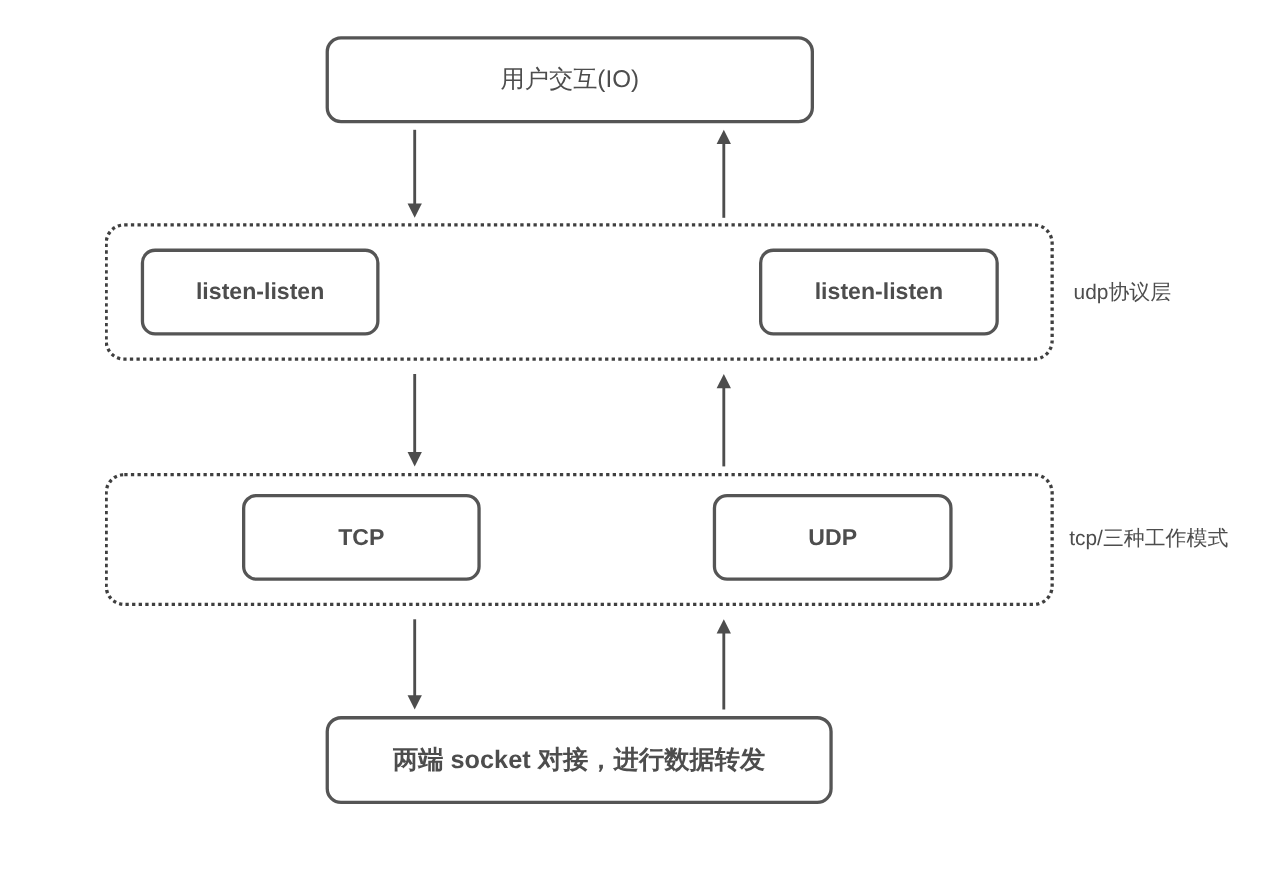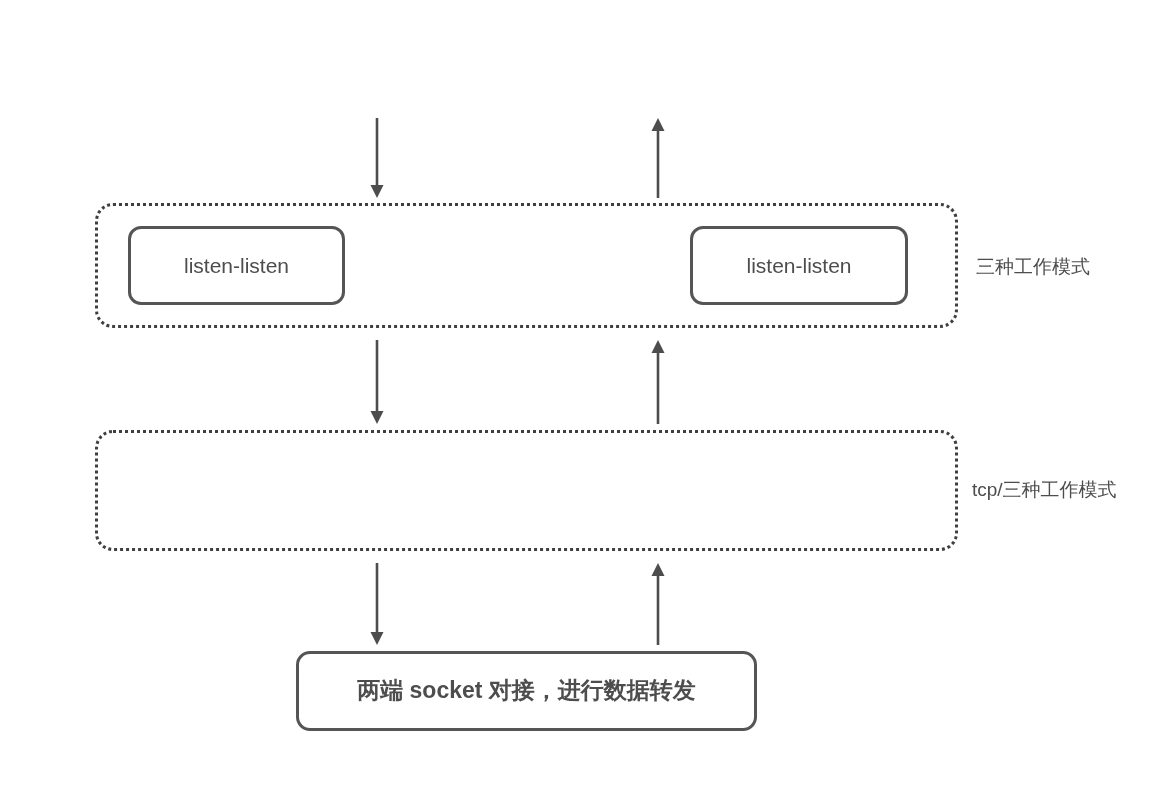--- a/index.html
+++ b/index.html
@@ -32,21 +32,21 @@
     align-items: center;
     justify-content: center;
     color: #4d4d4d;
     text-align: center;
     line-height: 1.2;
   }
   .node.small {
     border-width: 3px;
     border-radius: 13px;
     font-size: 21px;
-    font-weight: 400;
+    font-weight: 700;
     text-align: center;
   }
   .node.wide {
     font-size: 22px;
     font-weight: 400;
   }
   .node.bold {
     font-size: 23px;
     font-weight: 700;
   }
@@ -78,37 +78,46 @@
     width: 1164px;
     height: 792px;
     pointer-events: none;
   }
 </style>
 </head>
 <body>
 
 <div id="canvas">
 
+  <div class="node wide" style="left: 296px; top: 33px; width: 444px; height: 79px;">
+    <span>用户交互(IO)</span>
+  </div>
 
   <div class="group" style="left: 95px; top: 203px; width: 863px; height: 125px;"></div>
 
   <div class="node small" style="left: 128px; top: 226px; width: 217px; height: 79px;">
     <span>listen-listen</span>
   </div>
 
 
   <div class="node small" style="left: 690px; top: 226px; width: 218px; height: 79px;">
     <span>listen-listen</span>
   </div>
 
-  <div class="side-label" style="left: 976px; top: 257px;">三种工作模式</div>
+  <div class="side-label" style="left: 976px; top: 257px;">udp协议层</div>
 
   <div class="group" style="left: 95px; top: 430px; width: 863px; height: 121px;"></div>
 
+  <div class="node small" style="left: 220px; top: 449px; width: 217px; height: 79px;">
+    <span>TCP</span>
+  </div>
 
+  <div class="node small" style="left: 648px; top: 449px; width: 218px; height: 79px;">
+    <span>UDP</span>
+  </div>
 
   <div class="side-label" style="left: 972px; top: 480px;">tcp/三种工作模式</div>
 
   <div class="node bold" style="left: 296px; top: 651px; width: 461px; height: 80px;">
     <span>两端 socket 对接，进行数据转发</span>
   </div>
 
   <svg id="arrows" viewBox="0 0 1164 792" xmlns="http://www.w3.org/2000/svg">
       <g>
         <line x1="377" x2="377" y1="118" y2="188" stroke="#4d4d4d" stroke-width="2.6"></line>

